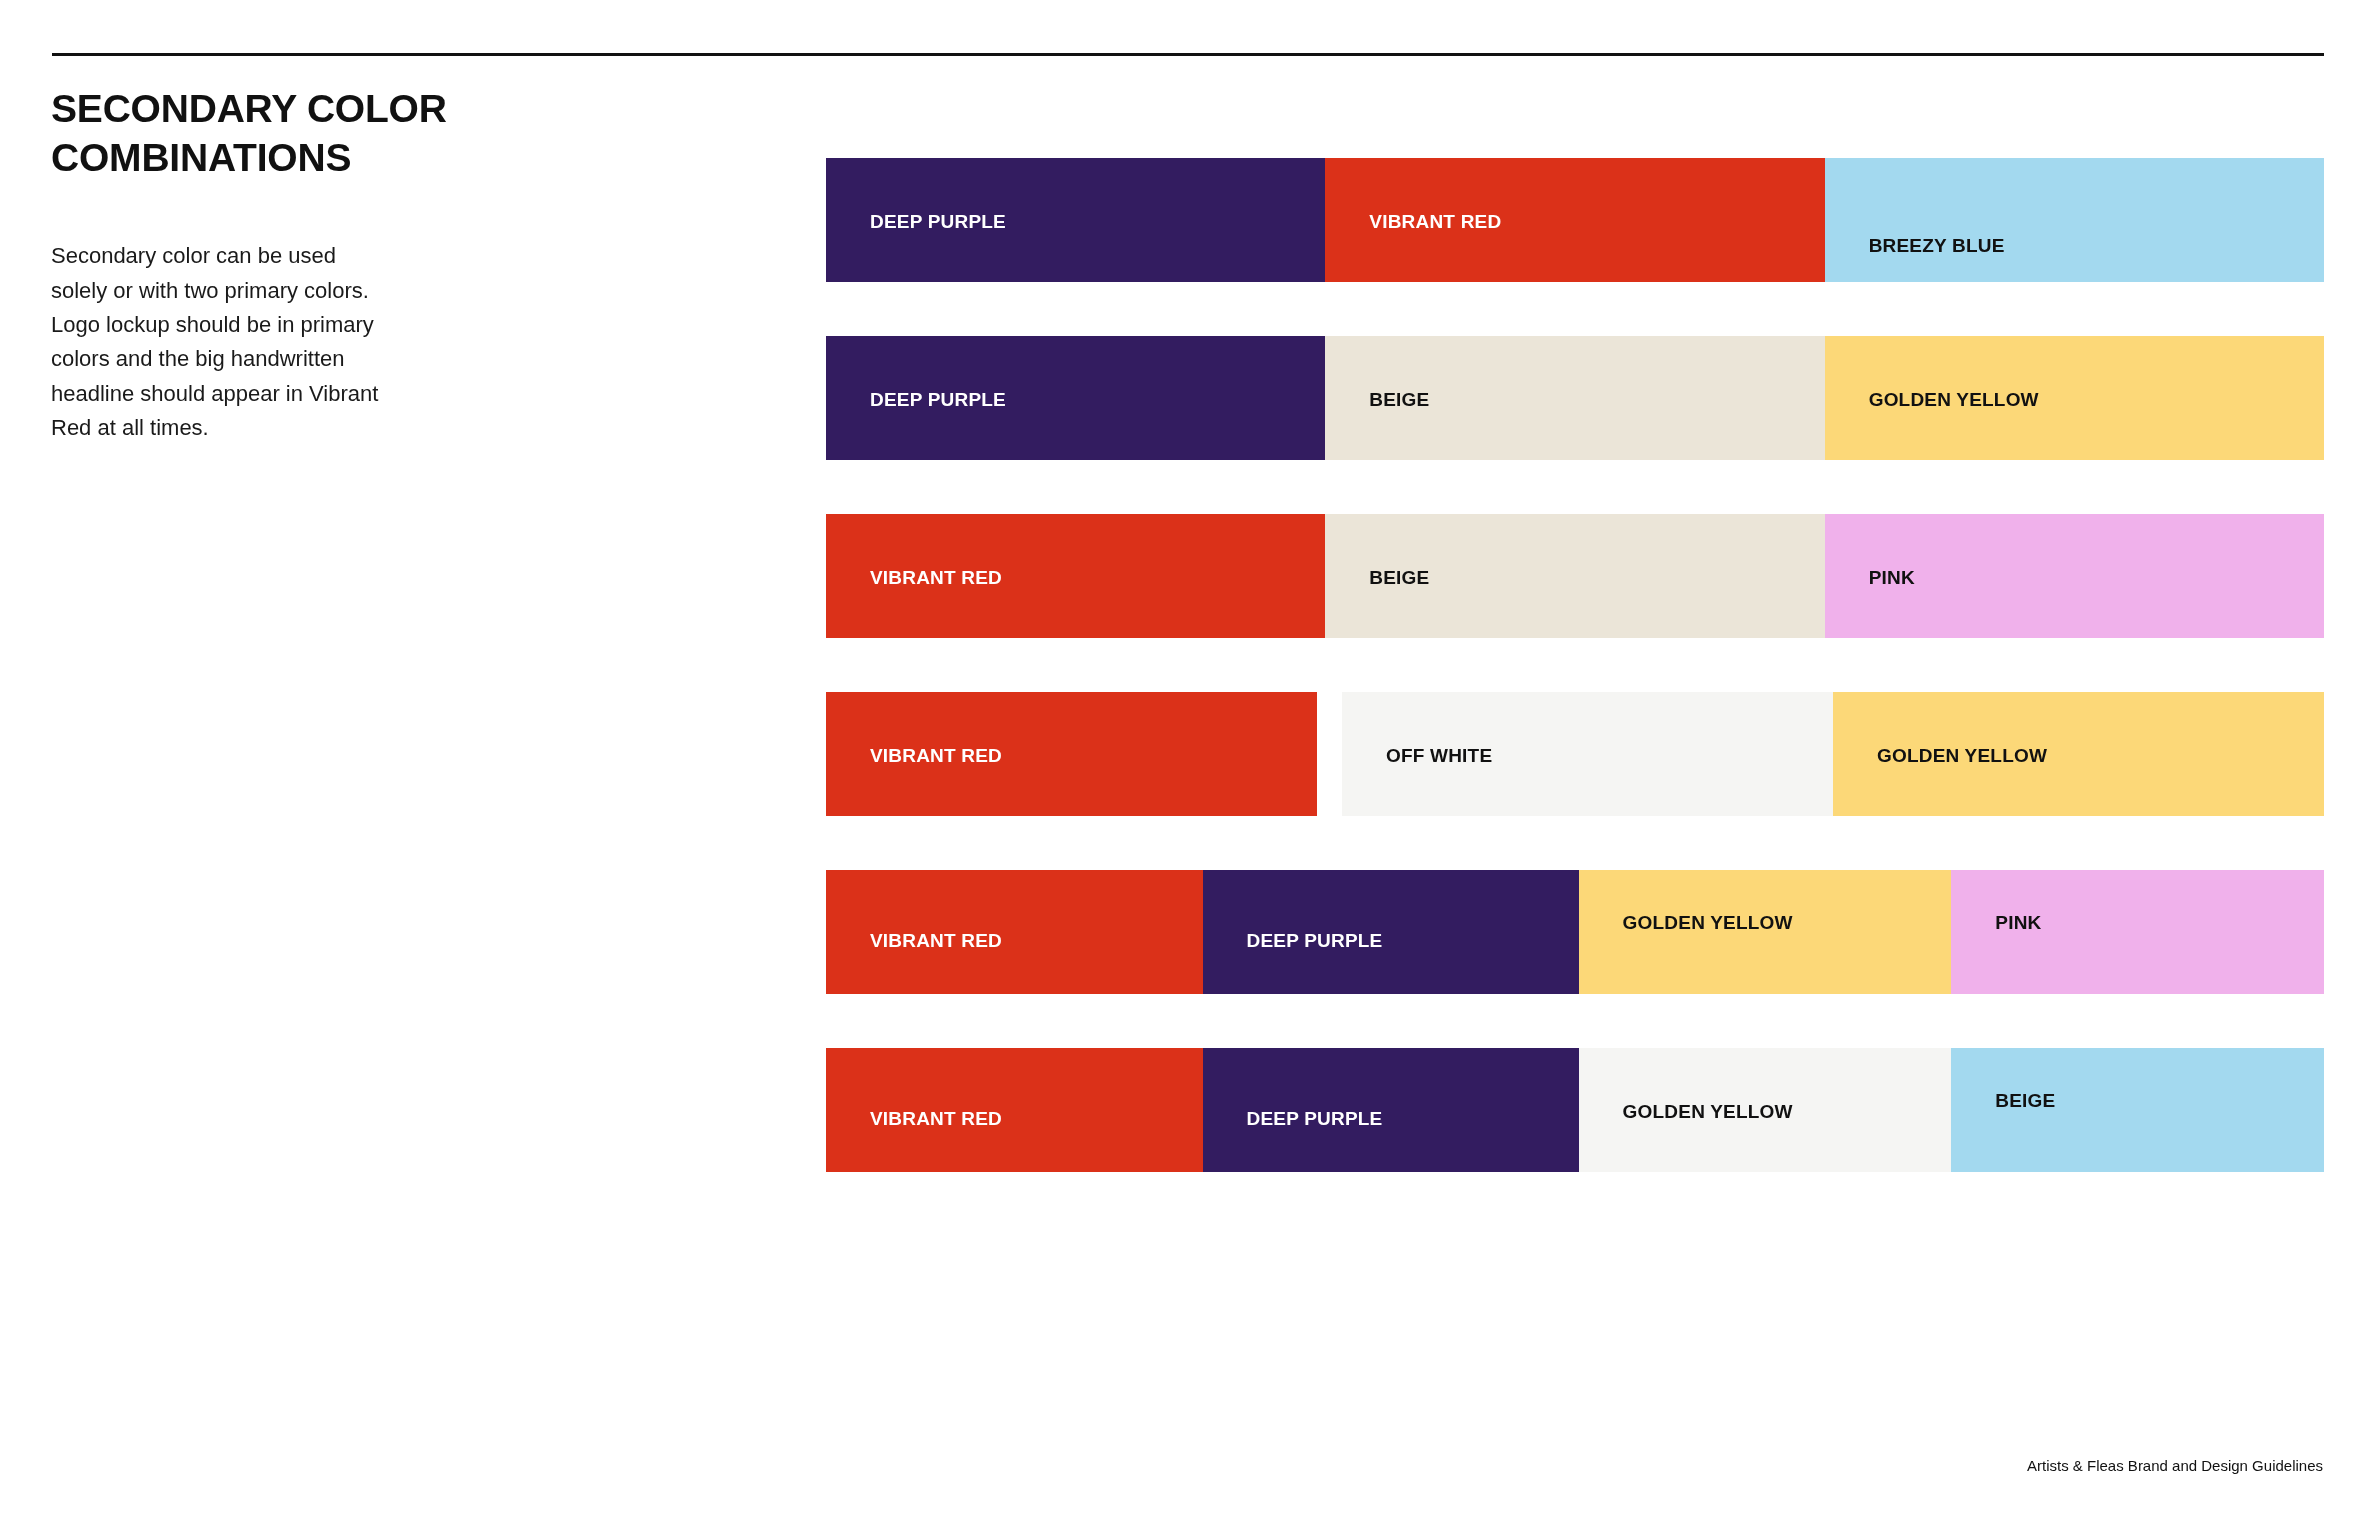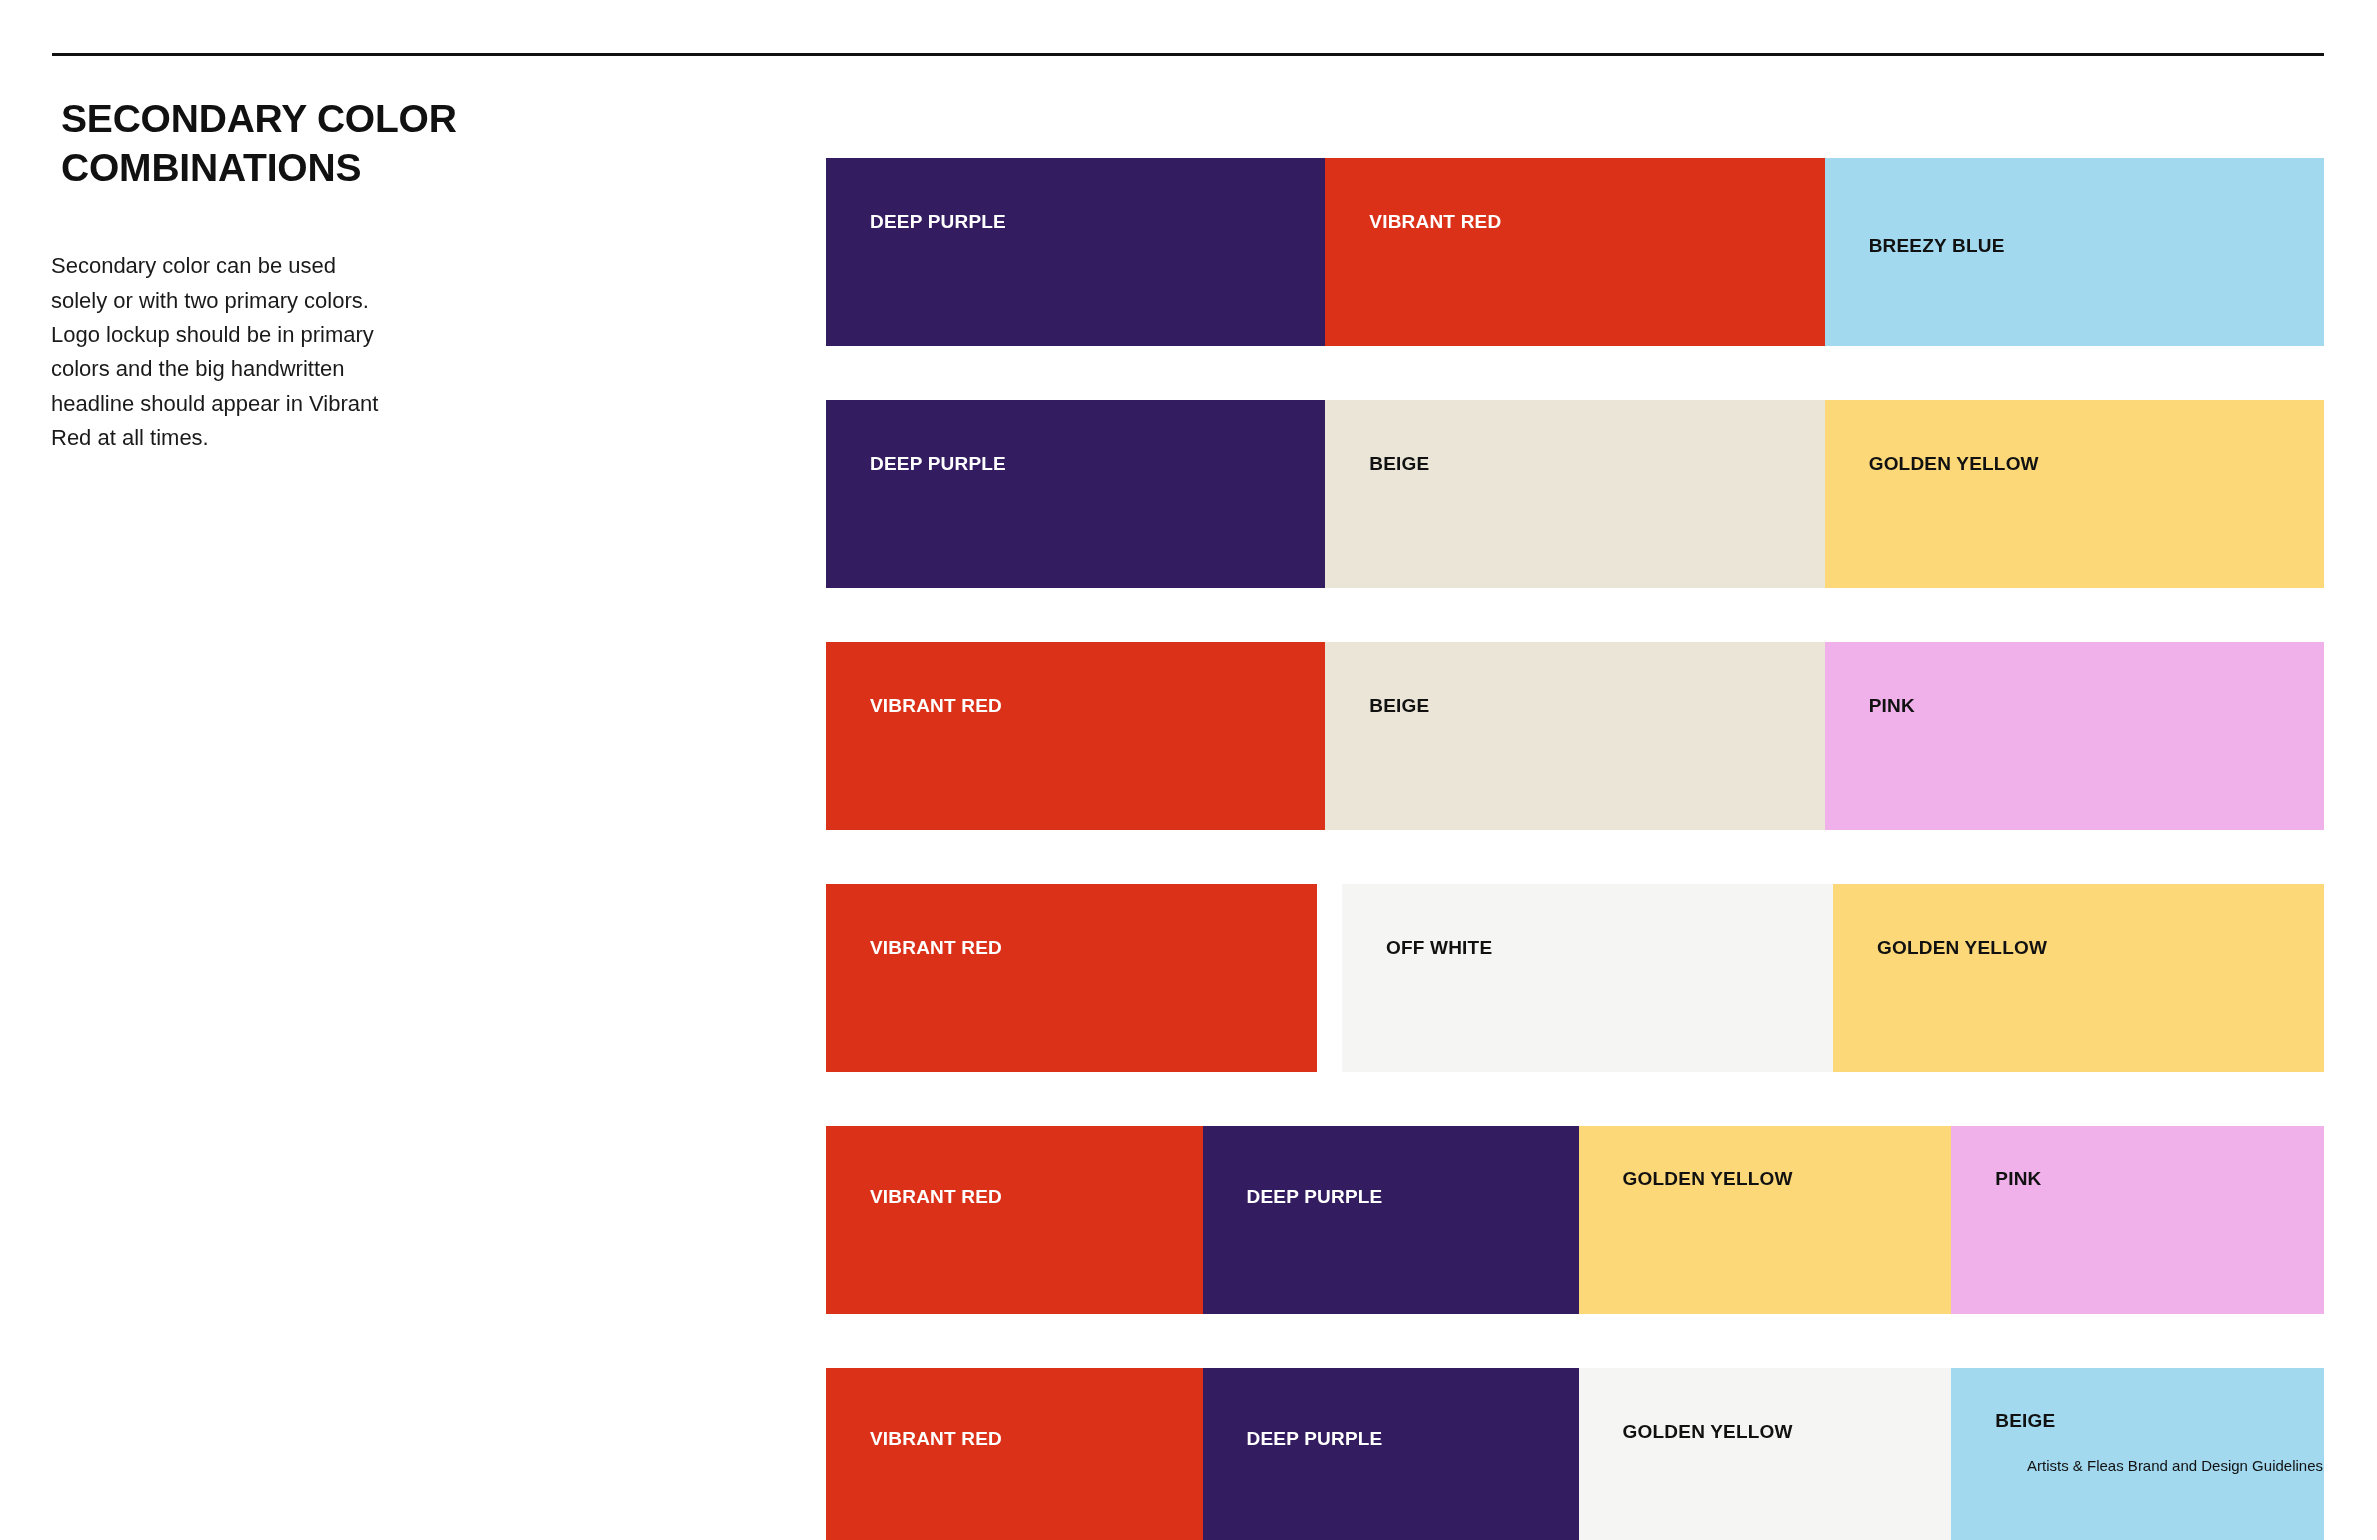--- a/index.html
+++ b/index.html
@@ -31,21 +31,21 @@
     left: 51px;
     top: 84px;
     width: 481px;
   }
   .page-title {
     font-size: 39px;
     font-weight: 700;
     line-height: 1.26;
     letter-spacing: -0.2px;
     color: #111111;
-    margin: 10px;
+    margin: 0;
     white-space: pre-line;
   }
   .intro-paragraph {
     margin: 0;
     margin-top: 57px;
     font-size: 22px;
     line-height: 1.56;
     color: #1a1a1a;
     font-weight: 400;
     white-space: pre-line;
@@ -55,21 +55,21 @@
   
   .rows-area {
     position: absolute;
     left: 826px;
     top: 158px;
     width: 1498px;
   }
   .swatch-row {
     display: flex;
     width: 100%;
-    height: 188px;
+    height: 124px;
     margin-bottom: 54px;
   }
   .swatch-row:last-child {
     margin-bottom: 0;
   }
   .swatch {
     position: relative;
     box-sizing: border-box;
     overflow: hidden;
   }

